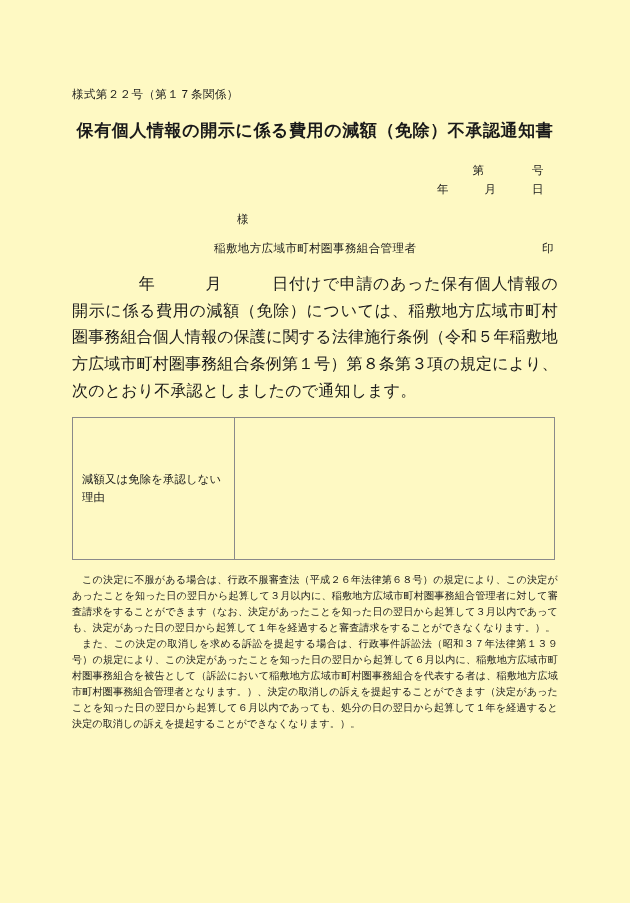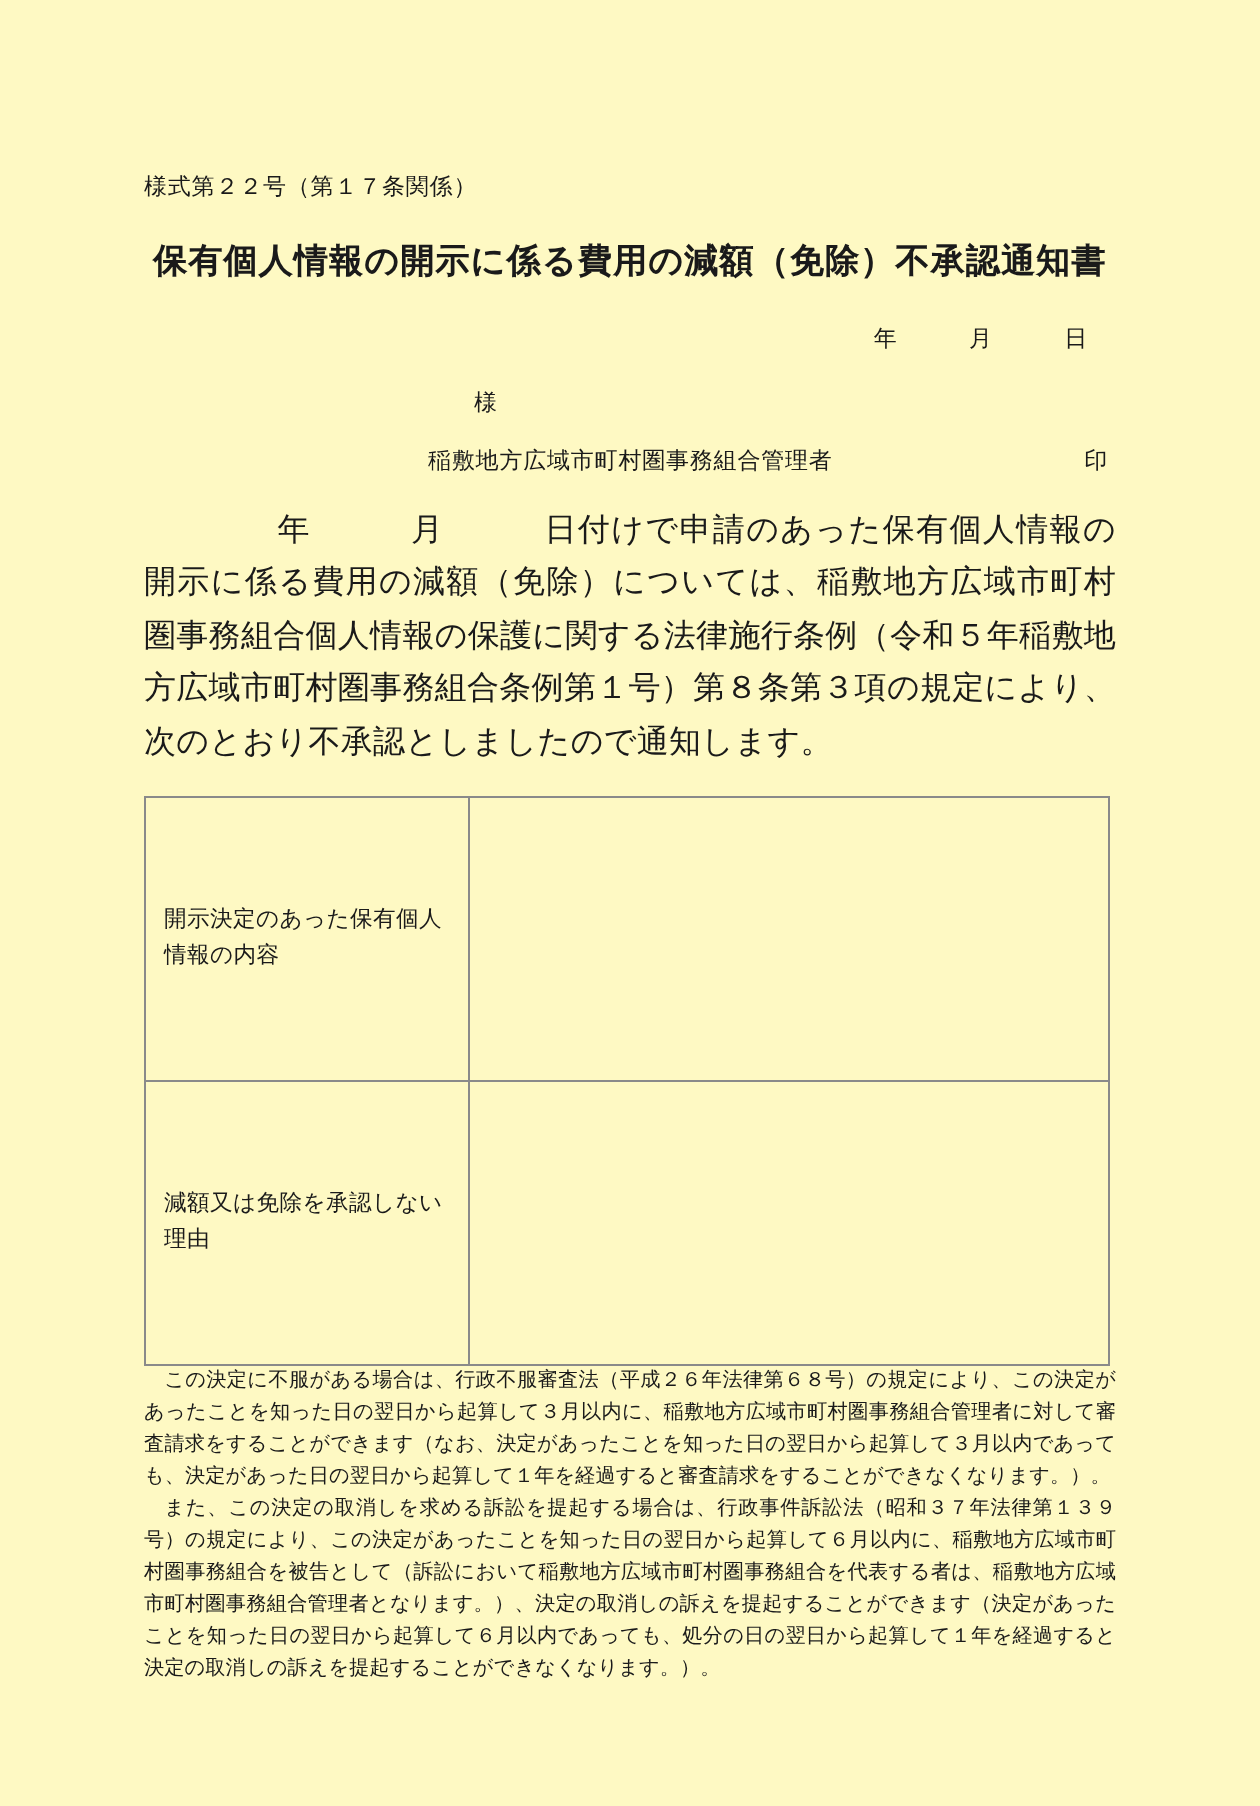--- a/index.html
+++ b/index.html
@@ -101,21 +101,21 @@
     line-height: 1.55;
     padding: 4px 9px;
     letter-spacing: 0.2px;
   }
   .form-table td.value-cell {
     width: 319px;
   }
   .form-table tr.row-content td { height: 133px; }
   .form-table tr.row-reason  td { height: 133px; }
   .notes {
-    margin-top: 0;
+    margin-top: 12px;
     font-size: 10.1px;
     line-height: 1.58;
     text-align: justify;
     text-justify: inter-character;
     letter-spacing: 0.05px;
   }
   .notes p {
     margin: 0;
     text-indent: 1em;
   }
@@ -124,40 +124,37 @@
 <body>
 
 <div class="page">
   <div class="content">
 
     <div class="form-no">様式第２２号（第１７条関係）</div>
 
     <div class="doc-title">保有個人情報の開示に係る費用の減額（免除）不承認通知書</div>
 
     <div class="meta-block">
+      <div class="meta-line">第　　　　号</div>
       <div class="meta-line">年　　　月　　　日</div>
     </div>
 
     <div class="addressee">様</div>
 
     <div class="issuer-row">
       <span class="issuer-name">稲敷地方広域市町村圏事務組合管理者</span>
       <span class="issuer-seal">印</span>
     </div>
 
     <div class="body-para">
       <span class="lead">　　　　年　　　月　　　日</span><span>付けで申請のあった保有個人情報の開示に係る費用の減額（免除）については、稲敷地方広域市町村圏事務組合個人情報の保護に関する法律施行条例（令和５年稲敷地方広域市町村圏事務組合条例第１号）第８条第３項の規定により、次のとおり不承認としましたので通知します。</span>
     </div>
 
     <table class="form-table">
       <tbody>
-        <tr class="row-content">
-          <td class="label-cell">開示決定のあった保有個人情報の内容</td>
-          <td class="value-cell"></td>
-        </tr>
         <tr class="row-reason">
           <td class="label-cell">減額又は免除を承認しない理由</td>
           <td class="value-cell"></td>
         </tr>
       </tbody>
     </table>
 
     <div class="notes">
       <p>この決定に不服がある場合は、行政不服審査法（平成２６年法律第６８号）の規定により、この決定があったことを知った日の翌日から起算して３月以内に、稲敷地方広域市町村圏事務組合管理者に対して審査請求をすることができます（なお、決定があったことを知った日の翌日から起算して３月以内であっても、決定があった日の翌日から起算して１年を経過すると審査請求をすることができなくなります。）。</p>
       <p>また、この決定の取消しを求める訴訟を提起する場合は、行政事件訴訟法（昭和３７年法律第１３９号）の規定により、この決定があったことを知った日の翌日から起算して６月以内に、稲敷地方広域市町村圏事務組合を被告として（訴訟において稲敷地方広域市町村圏事務組合を代表する者は、稲敷地方広域市町村圏事務組合管理者となります。）、決定の取消しの訴えを提起することができます（決定があったことを知った日の翌日から起算して６月以内であっても、処分の日の翌日から起算して１年を経過すると決定の取消しの訴えを提起することができなくなります。）。</p>

